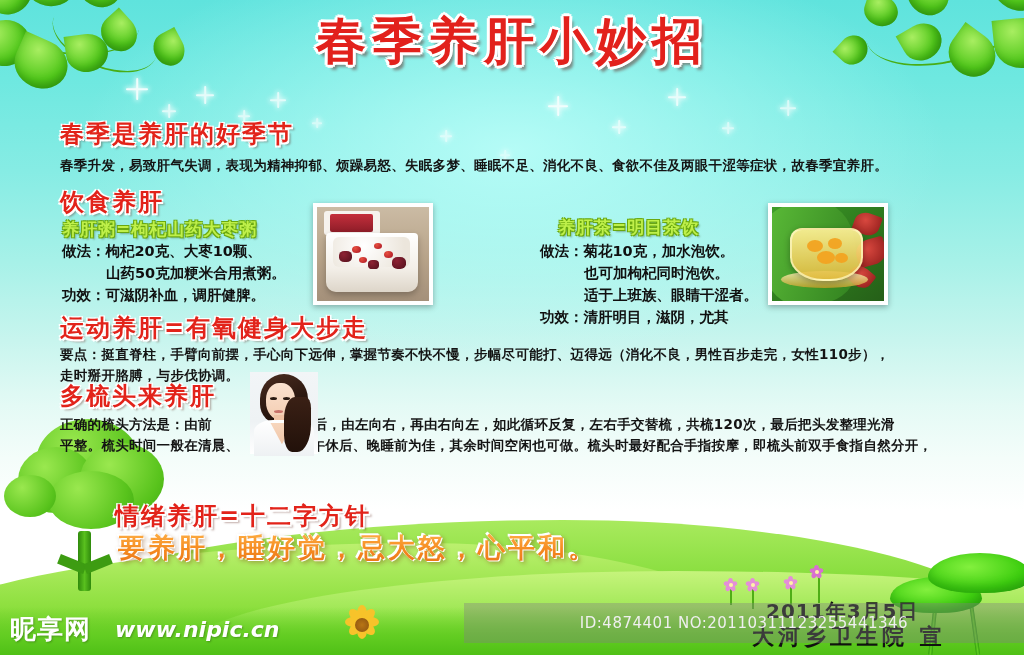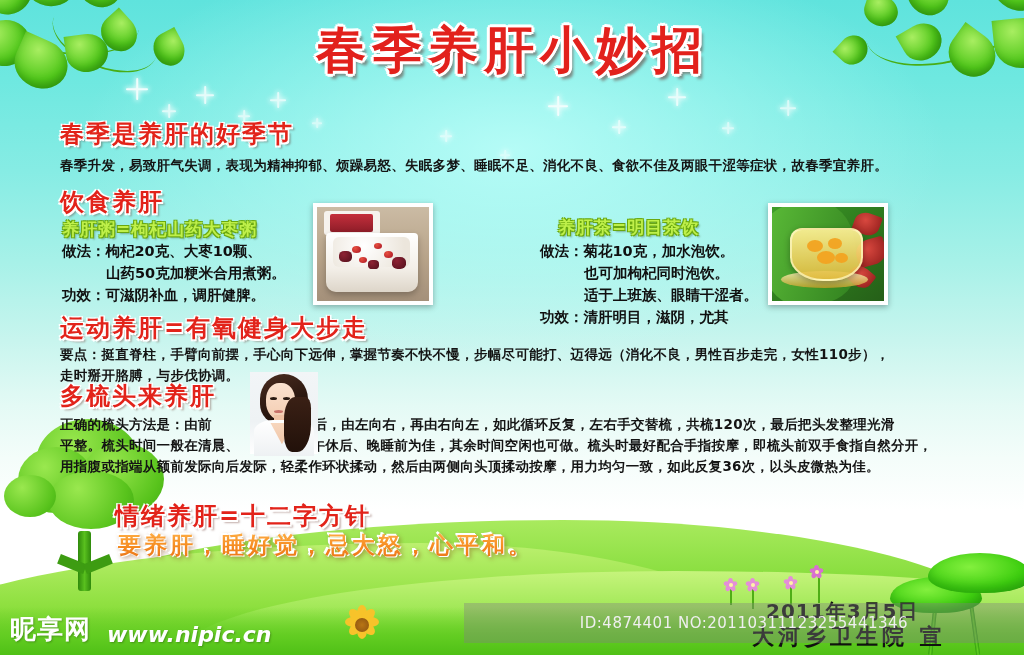--- a/index.html
+++ b/index.html
@@ -80,21 +80,21 @@
   .spark::before,.spark::after{content:"";position:absolute;background:#ffffff;border-radius:2px;}
   .spark::before{left:50%;top:0;width:1.6px;height:100%;transform:translateX(-50%);
     box-shadow:0 0 5px 1px rgba(255,255,255,.9);}
   .spark::after{top:50%;left:0;height:1.6px;width:100%;transform:translateY(-50%);
     box-shadow:0 0 5px 1px rgba(255,255,255,.9);}
 
   
   .cn{font-family:"DejaVu Sans","Liberation Sans",sans-serif;}
 
   #title{
-    position:absolute;left:0;top:17px;width:1024px;text-align:center;
+    position:absolute;left:0;top:8px;width:1024px;text-align:center;
     font-size:50px;font-weight:bold;letter-spacing:6px;
     color:#e2211c;
     text-shadow:
       -2px -2px 0 #fff, 2px -2px 0 #fff, -2px 2px 0 #fff, 2px 2px 0 #fff,
       -3px 0 0 #fff, 3px 0 0 #fff, 0 -3px 0 #fff, 0 3px 0 #fff,
       4px 5px 3px rgba(90,10,5,.45);
     z-index:6;
   }
 
   .h2{
@@ -119,21 +119,21 @@
   }
   .body-text p{margin:0;}
 
   .recipe{
     position:absolute;font-size:14.5px;font-weight:bold;color:#101010;
     line-height:22px;z-index:5;white-space:nowrap;
   }
   .recipe .ind{padding-left:44px;display:inline-block;}
 
   .orange-line{
-    position:absolute;font-size:23px;font-weight:bold;letter-spacing:3px;
+    position:absolute;font-size:27px;font-weight:bold;letter-spacing:3px;
     background:linear-gradient(180deg,#ffb34a 0%,#f58a1f 55%,#e8731a 100%);
     -webkit-background-clip:text;background-clip:text;color:transparent;
     filter:drop-shadow(-1.2px -1.2px 0 #fff) drop-shadow(1.2px 1.2px 0 #fff) drop-shadow(2px 2px 2px rgba(120,60,10,.35));
     z-index:5;white-space:nowrap;
   }
 
   
   .photo{position:absolute;background:#fff;padding:4px;
     box-shadow:0 2px 6px rgba(0,0,0,.3);z-index:5;}
   .photo .inner{width:100%;height:100%;position:relative;overflow:hidden;}
@@ -180,21 +180,21 @@
     background:linear-gradient(180deg,#ffffff,#eef1f3);border-radius:32% 32% 0 0;}
   .w-neck{position:absolute;left:36%;top:53%;width:20%;height:14%;background:#f0c3a5;}
   .w-collar{position:absolute;left:30%;top:62%;width:34%;height:26%;
     background:linear-gradient(180deg,#f7d6bd,#f0c6a8);
     clip-path:polygon(50% 100%,0 0,100% 0);}
 
   
   .footer-date{position:absolute;font-size:20px;font-weight:bold;color:#111;letter-spacing:1px;z-index:7;}
   .footer-org{position:absolute;font-size:22px;font-weight:bold;color:#111;letter-spacing:4px;z-index:7;}
 
-  .wm-left{position:absolute;left:10px;bottom:8px;z-index:8;display:flex;align-items:flex-end;gap:16px;}
+  .wm-left{position:absolute;left:10px;bottom:8px;z-index:8;display:flex;align-items:center;gap:24px;}
   .wm-left .brand{font-size:26px;font-weight:bold;color:#ffffff;letter-spacing:1px;
     text-shadow:1px 1px 2px rgba(0,0,0,.25);}
   .wm-left .url{font-size:22px;font-style:italic;font-weight:bold;color:#ffffff;
     text-shadow:1px 1px 2px rgba(0,0,0,.25);}
 
   .wm-id{position:absolute;right:0px;bottom:12px;width:560px;height:40px;
     background:rgba(130,130,130,.38);z-index:9;
     display:flex;align-items:center;justify-content:center;
     font-size:15px;color:#efefef;letter-spacing:.5px;}
 </style>
@@ -413,21 +413,20 @@
     <div class="w-hair2"></div>
   </div>
 
   <div class="body-text cn" style="left:60px;top:414px;width:955px;">
     <p>
       <span>正确的梳头方法是：由前</span><span style="display:inline-block;width:88px;"></span><span>向后，由左向右，再由右向左，如此循环反复，左右手交替梳，共梳120次，最后把头发整理光滑</span>
     </p>
     <p>
       <span>平整。梳头时间一般在清晨、</span><span style="display:inline-block;width:72px;"></span><span>午休后、晚睡前为佳，其余时间空闲也可做。梳头时最好配合手指按摩，即梳头前双手食指自然分开，</span>
     </p>
-    <p>用指腹或指端从额前发际向后发际，轻柔作环状揉动，然后由两侧向头顶揉动按摩，用力均匀一致，如此反复36次，以头皮微热为佳。</p>
   </div>
 
   <div class="h2 cn" style="left:115px;top:500px;">情绪养肝=十二字方针</div>
   <div class="orange-line cn" style="left:118px;top:530px;">要养肝，睡好觉，忌大怒，心平和。</div>
 
   <div class="footer-date cn" style="left:766px;top:598px;">2011年3月5日</div>
   <div class="footer-org cn" style="left:752px;top:622px;">大河乡卫生院 宣</div>
 
   <div class="wm-left">
     <span class="brand cn">昵享网</span>

